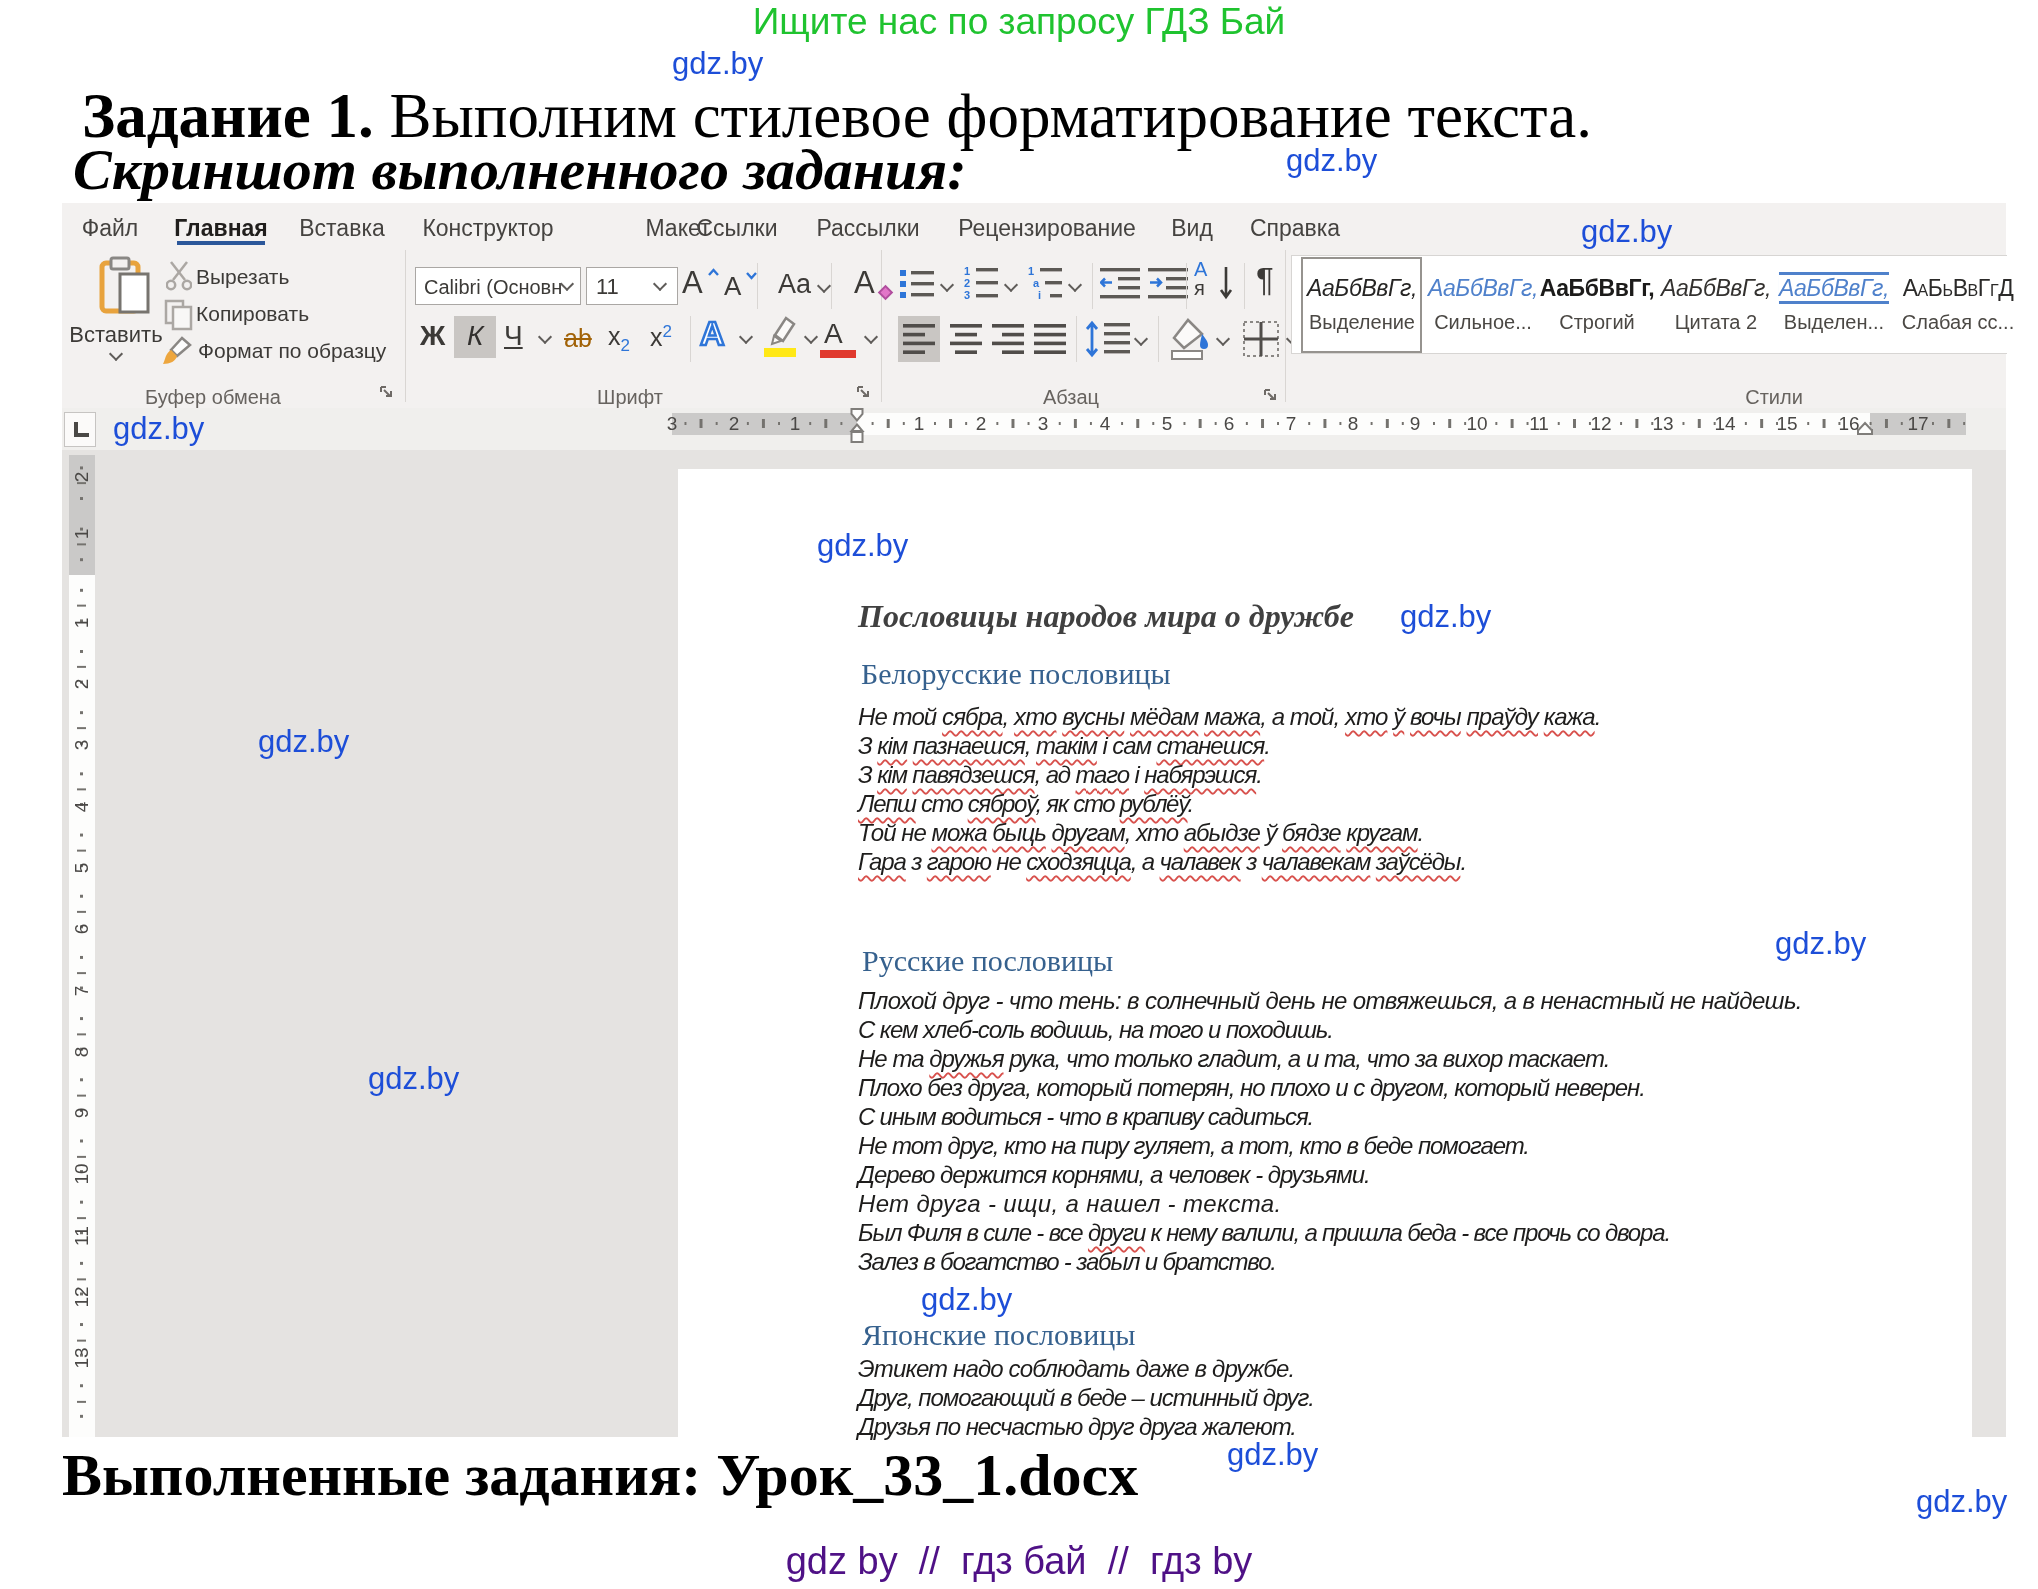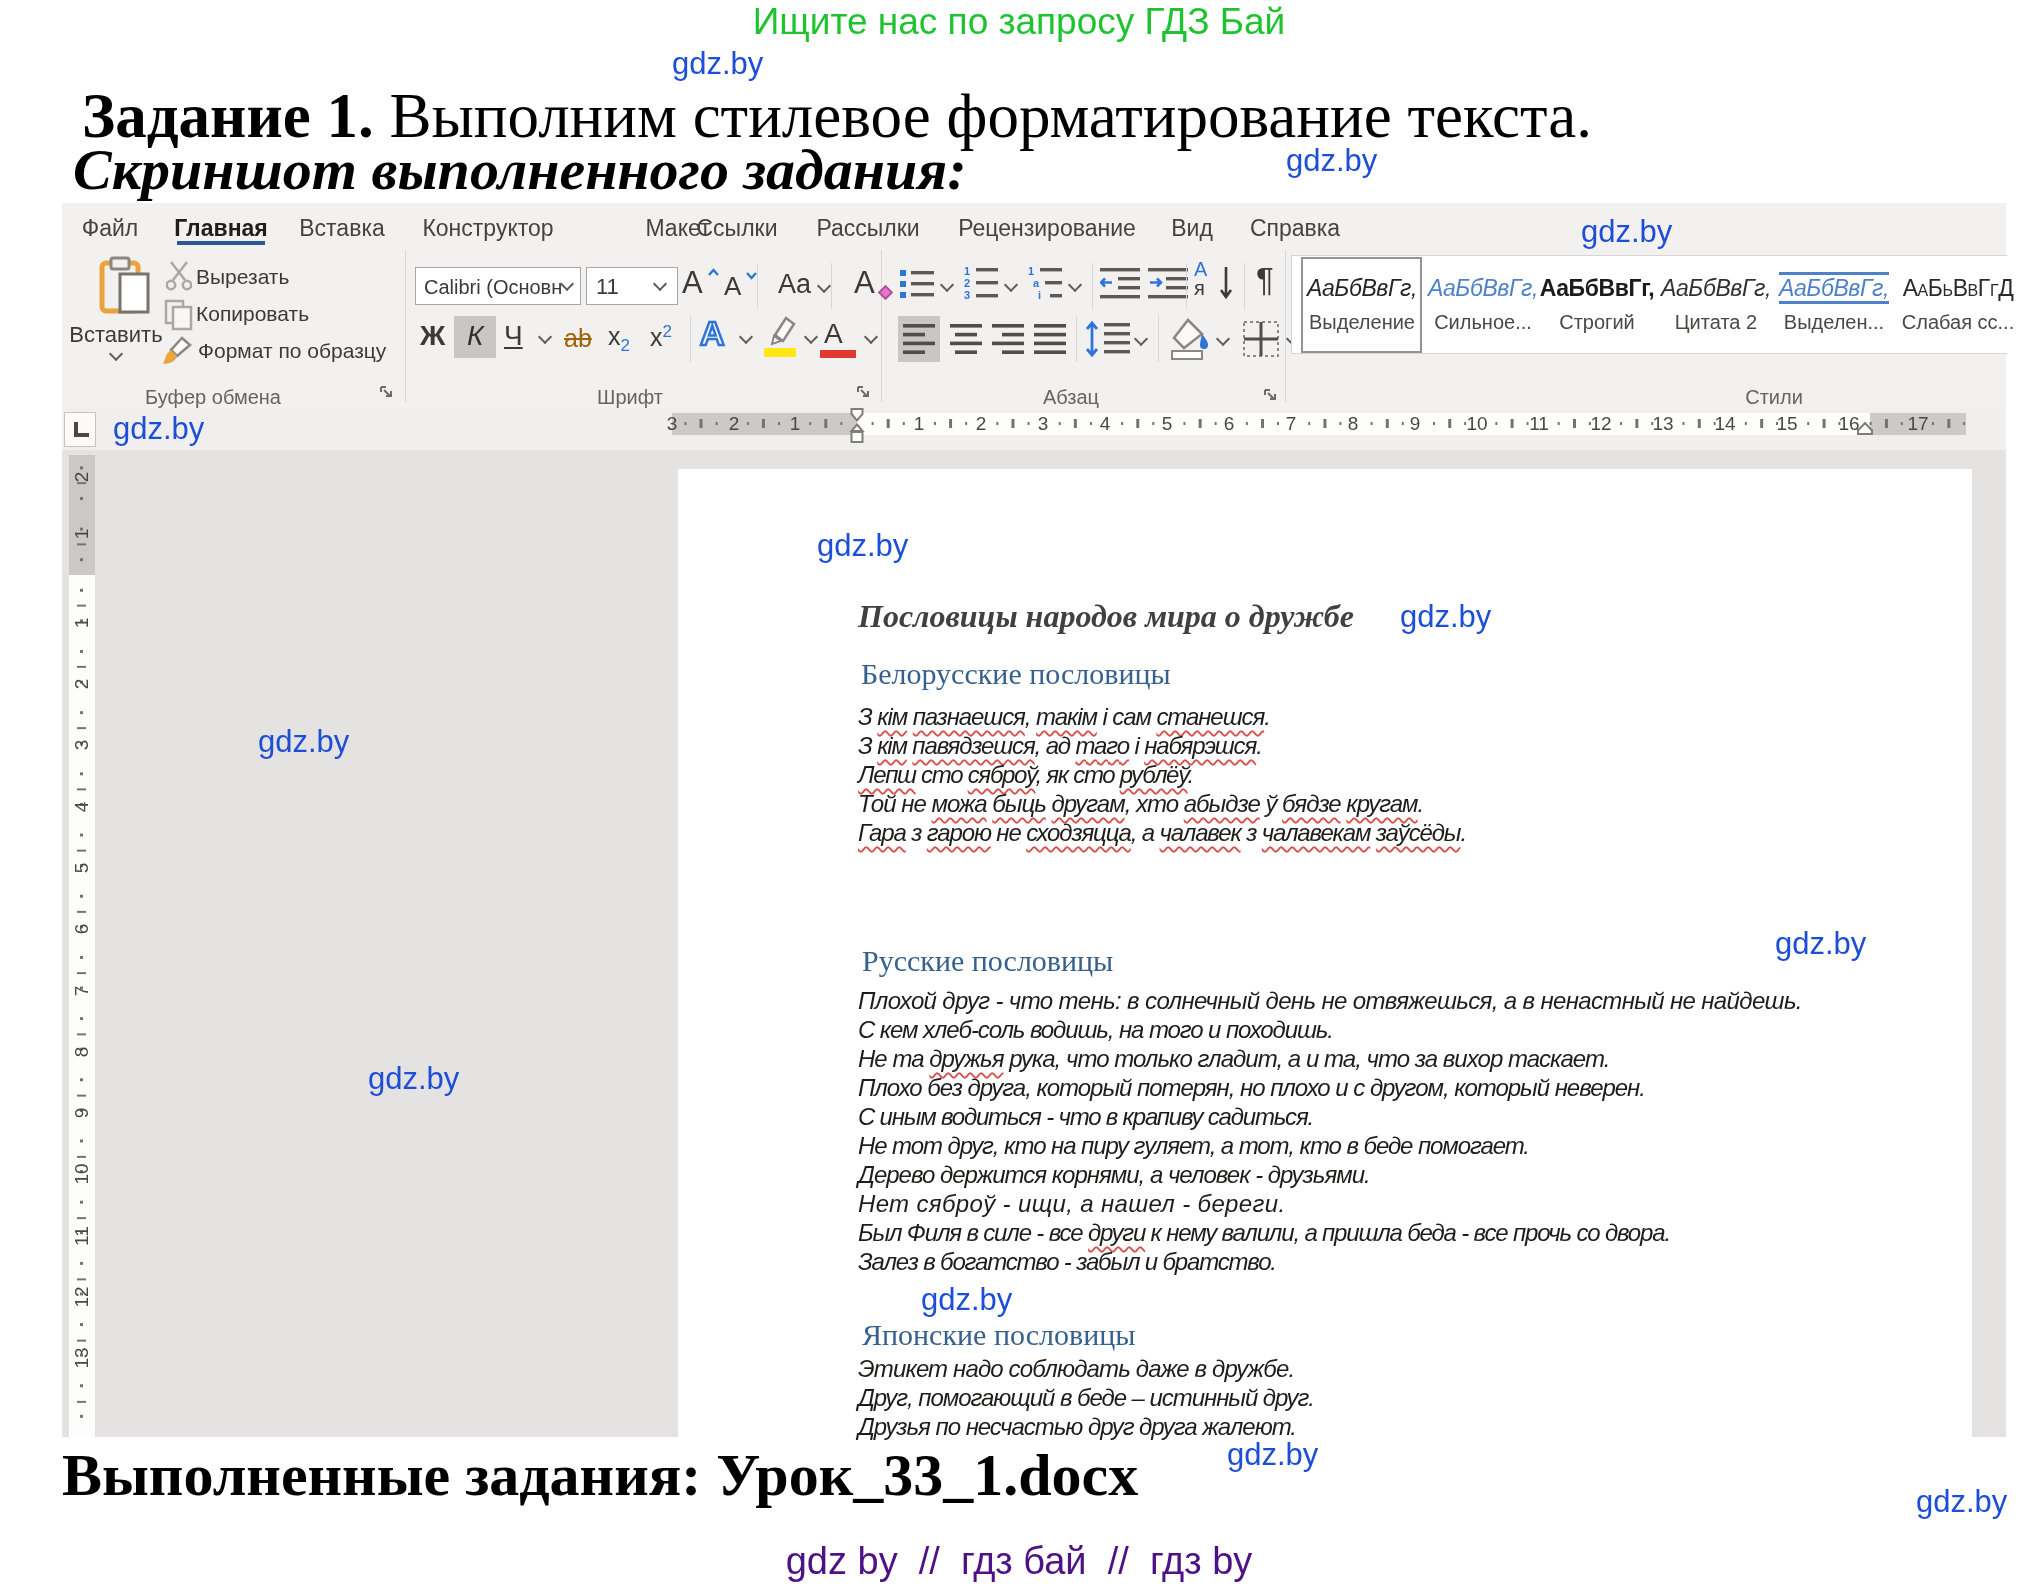--- a/index.html
+++ b/index.html
@@ -376,36 +376,37 @@
     <div class="vnum" style="top:592px;transform:rotate(-90deg);">8</div>
     <div class="vnum" style="top:653px;transform:rotate(-90deg);">9</div>
     <div class="vnum" style="top:714px;transform:rotate(-90deg);">10</div>
     <div class="vnum" style="top:776px;transform:rotate(-90deg);">11</div>
     <div class="vnum" style="top:837px;transform:rotate(-90deg);">12</div>
     <div class="vnum" style="top:898px;transform:rotate(-90deg);">13</div>
 
     <div class="abs" style="left:796px;top:148px;font-family:'Liberation Serif',serif;font-size:32px;font-weight:bold;font-style:italic;color:#404040;white-space:nowrap;">Пословицы народов мира о дружбе</div>
     <div class="doc-h" style="left:799px;top:207px;">Белорусские пословицы</div>
     <div class="abs doc-line" style="left:796px;top:252px;">
+      <span class="l" style="letter-spacing:-0.91px;">Не той <span class="sq">сябра</span>, <span class="sq">хто</span> <span class="sq">вусны</span> <span class="sq">мёдам</span> <span class="sq">мажа</span>, а той, <span class="sq">хто</span> <span class="sq">ў</span> <span class="sq">вочы</span> <span class="sq">праўду</span> <span class="sq">кажа</span>.</span>
       <span class="l" style="letter-spacing:-1.08px;">З <span class="sq">кім</span> <span class="sq">пазнаешся</span>, <span class="sq">такім</span> і сам <span class="sq">станешся</span>.</span>
       <span class="l" style="letter-spacing:-1.14px;">З <span class="sq">кім</span> <span class="sq">павядзешся</span>, ад <span class="sq">таго</span> і <span class="sq">набярэшся</span>.</span>
       <span class="l" style="letter-spacing:-1.3px;"><span class="sq">Лепш</span> сто <span class="sq">сяброў</span>, як сто <span class="sq">рублёў</span>.</span>
       <span class="l" style="letter-spacing:-1.0px;">Той не <span class="sq">можа</span> <span class="sq">быць</span> <span class="sq">другам</span>, хто <span class="sq">абыдзе</span> ў <span class="sq">бядзе</span> <span class="sq">кругам</span>.</span>
       <span class="l" style="letter-spacing:-1.14px;"><span class="sq">Гара</span> з <span class="sq">гарою</span> не <span class="sq">сходзяцца</span>, а <span class="sq">чалавек</span> з <span class="sq">чалавекам</span> <span class="sq">заўсёды</span>.</span>
     </div>
     <div class="doc-h" style="left:800px;top:494px;">Русские пословицы</div>
     <div class="abs doc-line" style="left:796px;top:536px;">
       <span class="l" style="letter-spacing:-0.64px;">Плохой друг - что тень: в солнечный день не отвяжешься, а в ненастный не найдешь.</span>
       <span class="l" style="letter-spacing:-1.1px;">С кем хлеб-соль водишь, на того и походишь.</span>
       <span class="l" style="letter-spacing:-0.97px;">Не та <span class="sq">дружья</span> рука, что только гладит, а и та, что за вихор таскает.</span>
       <span class="l" style="letter-spacing:-1.03px;">Плохо без друга, который потерян, но плохо и с другом, который неверен.</span>
       <span class="l" style="letter-spacing:-1.2px;">С иным водиться - что в крапиву садиться.</span>
       <span class="l" style="letter-spacing:-1.08px;">Не тот друг, кто на пиру гуляет, а тот, кто в беде помогает.</span>
       <span class="l" style="letter-spacing:-1.0px;">Дерево держится корнями, а человек - друзьями.</span>
-      <span class="l" style="letter-spacing:0.35px;">Нет сяброў - ищи, а нашел - береги.</span>
+      <span class="l" style="letter-spacing:0.35px;">Нет друга - ищи, а нашел - текста.</span>
       <span class="l" style="letter-spacing:-1.17px;">Был Филя в силе - все <span class="sq">други</span> к нему валили, а пришла беда - все прочь со двора.</span>
       <span class="l" style="letter-spacing:-1.17px;">Залез в богатство - забыл и братство.</span>
     </div>
     <div class="doc-h" style="left:800px;top:868px;">Японские пословицы</div>
     <div class="abs doc-line" style="left:796px;top:904px;">
       <span class="l" style="letter-spacing:-0.86px;">Этикет надо соблюдать даже в дружбе.</span>
       <span class="l" style="letter-spacing:-1.05px;">Друг, помогающий в беде – истинный друг.</span>
       <span class="l" style="letter-spacing:-1.03px;">Друзья по несчастью друг друга жалеют.</span>
     </div>
   </div>

